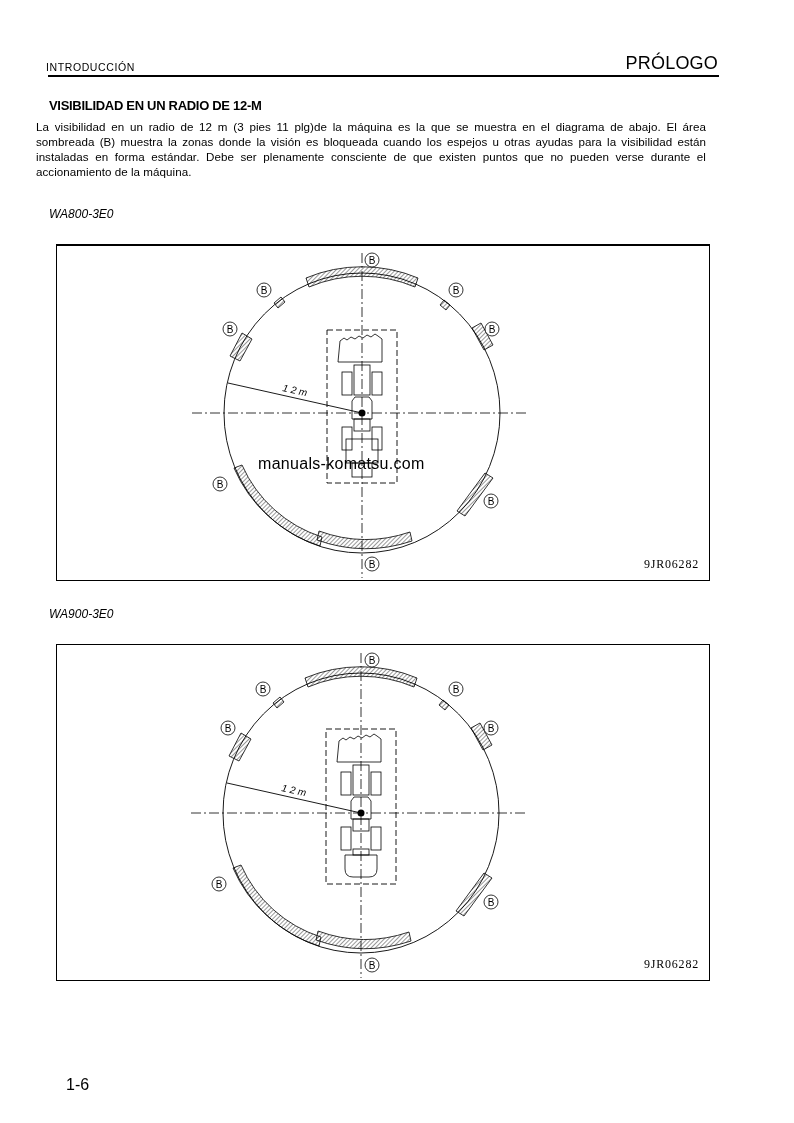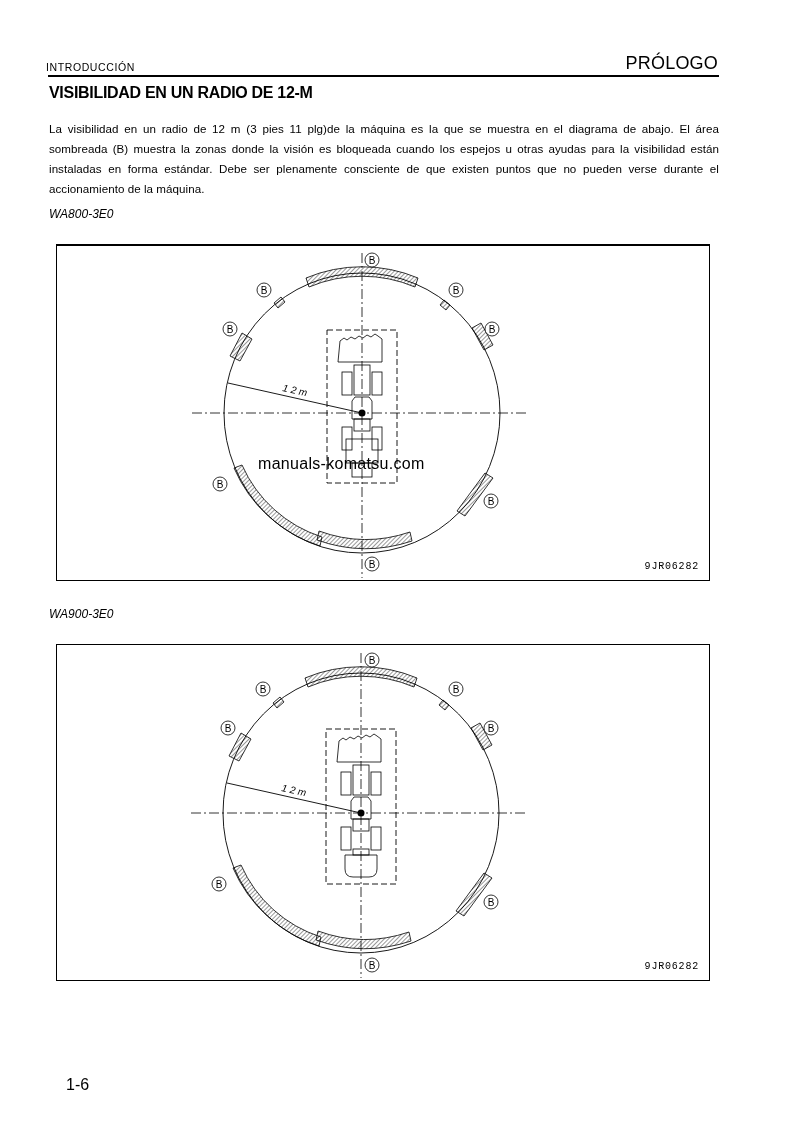--- a/index.html
+++ b/index.html
@@ -1,28 +1,28 @@
 <!DOCTYPE html>
 <html><head>
   <meta charset="utf-8">
   <style>
     html, body { margin: 0; padding: 0; background: #ffffff; }
     body { width: 794px; height: 1123px; position: relative; overflow: hidden; font-family: "Liberation Sans", sans-serif; color: #000; }
     .abs { position: absolute; }
     .hdr-left { left: 46px; top: 61px; font-size: 10.5px; letter-spacing: 0.6px; }
     .hdr-right { right: 76px; top: 53px; font-size: 18px; letter-spacing: 0.2px; }
     .hdr-rule { left: 48px; top: 75px; width: 671px; height: 2px; background: #000; }
-    .sec-title { left: 49px; top: 84px; font-size: 16px; font-weight: bold; letter-spacing: -0.3px; }
-    .para { left: 49px; top: 119px; width: 670px; font-size: 11.6px; line-height: 20px; text-align: justify; letter-spacing: 0.05px; }
+    .sec-title { left: 49px; top: 98px; font-size: 13px; font-weight: bold; letter-spacing: -0.3px; }
+    .para { left: 36px; top: 119px; width: 670px; font-size: 11.6px; line-height: 15px; text-align: justify; letter-spacing: 0.05px; }
     .model { left: 49px; font-size: 12px; font-style: italic; }
     .frame { left: 56px; width: 654px; height: 337px; border: 1px solid #000; box-sizing: border-box; }
     .frame.f1 { top: 244px; border-top-width: 2px; }
     .frame.f2 { top: 644px; }
     .frame svg { position: absolute; left: 0; top: 0; }
-    .fig-code { position: absolute; right: 10px; bottom: 8px; font-size: 10px; letter-spacing: 0.8px; font-family: Liberation Mono, monospace; }
+    .fig-code { position: absolute; right: 10px; bottom: 8px; font-size: 12px; letter-spacing: 0.8px; font-family: Liberation Serif, serif; }
     .watermark { left: 258px; top: 455px; font-size: 16px; letter-spacing: 0.3px; }
     .page-num { left: 66px; top: 1076px; font-size: 16px; font-weight: normal; }
   </style>
 </head>
 <body>
 
 <div class="abs hdr-left">INTRODUCCIÓN</div>
 <div class="abs hdr-right">PRÓLOGO</div>
 <div class="abs hdr-rule"></div>
 

